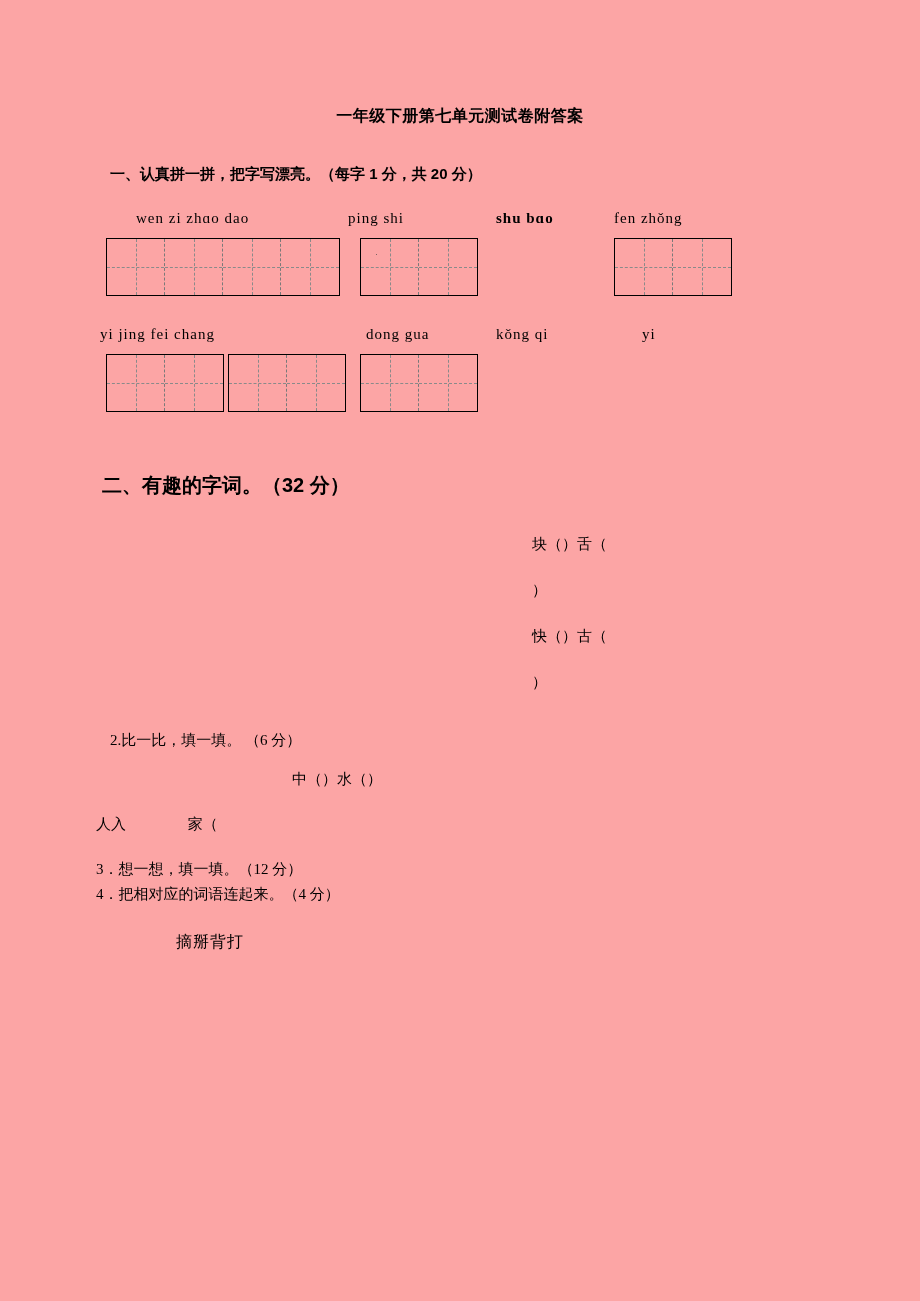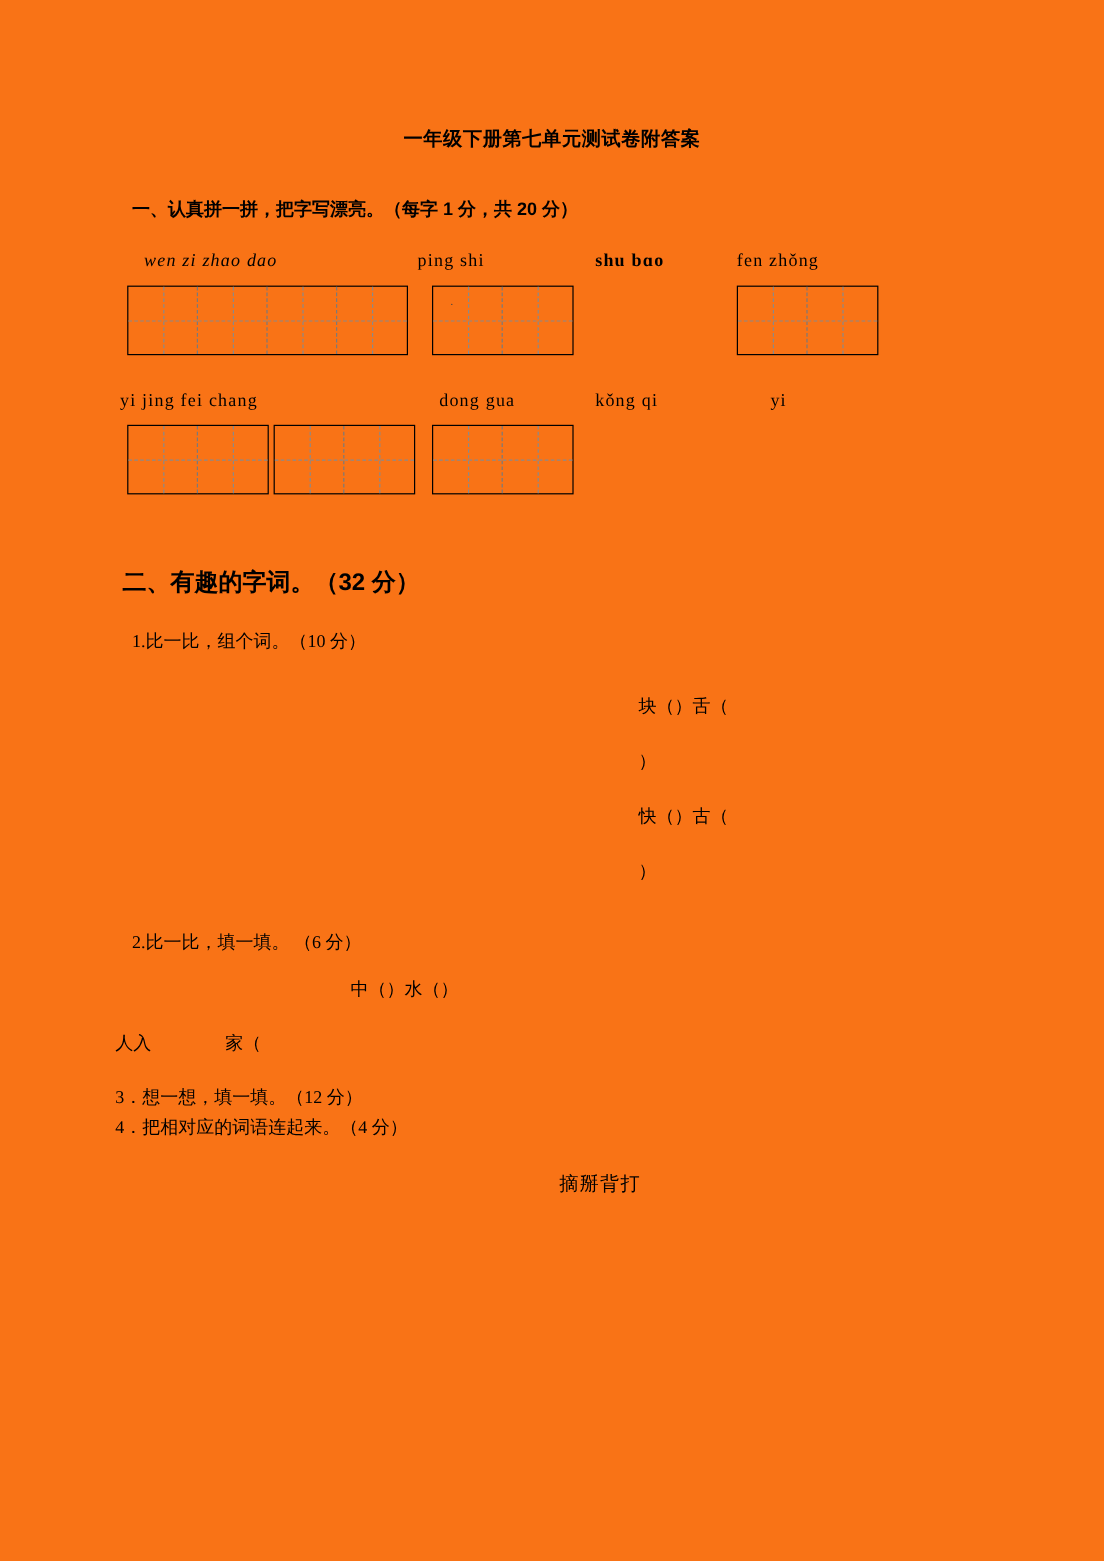--- a/index.html
+++ b/index.html
@@ -9,21 +9,21 @@
   }
   body {
     font-family: "Liberation Serif", serif;
     color: #000000;
   }
   .page {
     position: relative;
     width: 920px;
     height: 1301px;
     margin: 0 auto;
-    background: #f97316;
+    background: #fca5a5;
     overflow: hidden;
   }
   .doc {
     position: absolute;
     left: 96px;
     top: 96px;
     width: 728px;
   }
   .title {
     text-align: center;
@@ -136,21 +136,20 @@
     margin-top: 8px;
     margin-left: 14px;
   }
   .fill-line span.gap { display: inline-block; width: 96px; }
   .match-words {
     margin-top: 28px;
     margin-left: 80px;
     font-family: Liberation Mono, monospace;
     font-size: 16px;
     letter-spacing: 1px;
-    text-align: center;
   }
   .match-words2 {
     margin-top: 60px;
     margin-left: 54px;
     font-family: "Liberation Sans", sans-serif;
     font-size: 16px;
     letter-spacing: 1px;
   }
   .nowrap { white-space: nowrap; }
 </style>
@@ -158,21 +157,21 @@
 <body>
 
 <div class="page">
   <div class="doc">
 
     <div class="title">一年级下册第七单元测试卷附答案</div>
 
     <div class="sec-head">一、认真拼一拼，把字写漂亮。（每字 1 分，共 20 分）</div>
 
     <div class="pinyin-row">
-      <span class="pinyin" style="left:24px;font-style:italic;">wen  zi  zhɑo  dao</span>
+      <span class="pinyin" style="left:40px;">wen  zi  zhɑo  dao</span>
       <span class="pinyin" style="left:252px;">ping  shi</span>
       <span class="pinyin" style="left:400px;font-weight:bold;">shu  bɑo</span>
       <span class="pinyin" style="left:518px;">fen  zhǒng</span>
     </div>
 
     <div class="grid-row">
       <div class="tianzi" style="left:10px;">
         <div class="cell"></div>
         <div class="cell"></div>
         <div class="cell"></div>
@@ -208,21 +207,20 @@
       </div>
       <div class="tianzi" style="left:264px;">
         <div class="cell"></div>
         <div class="cell"></div>
       </div>
     </div>
 
     <div class="sec2">
       <div class="sec-head-2">二、有趣的字词。（32 分）</div>
 
-      <div class="q q-indent">1.比一比，组个词。（10 分）</div>
 
       <div class="rightblock">
         <div>块（）舌（</div>
         <div>）</div>
         <div>快（）古（</div>
         <div>）</div>
       </div>
 
       <div class="q q-indent">2.比一比，填一填。     （6 分）</div>
 

